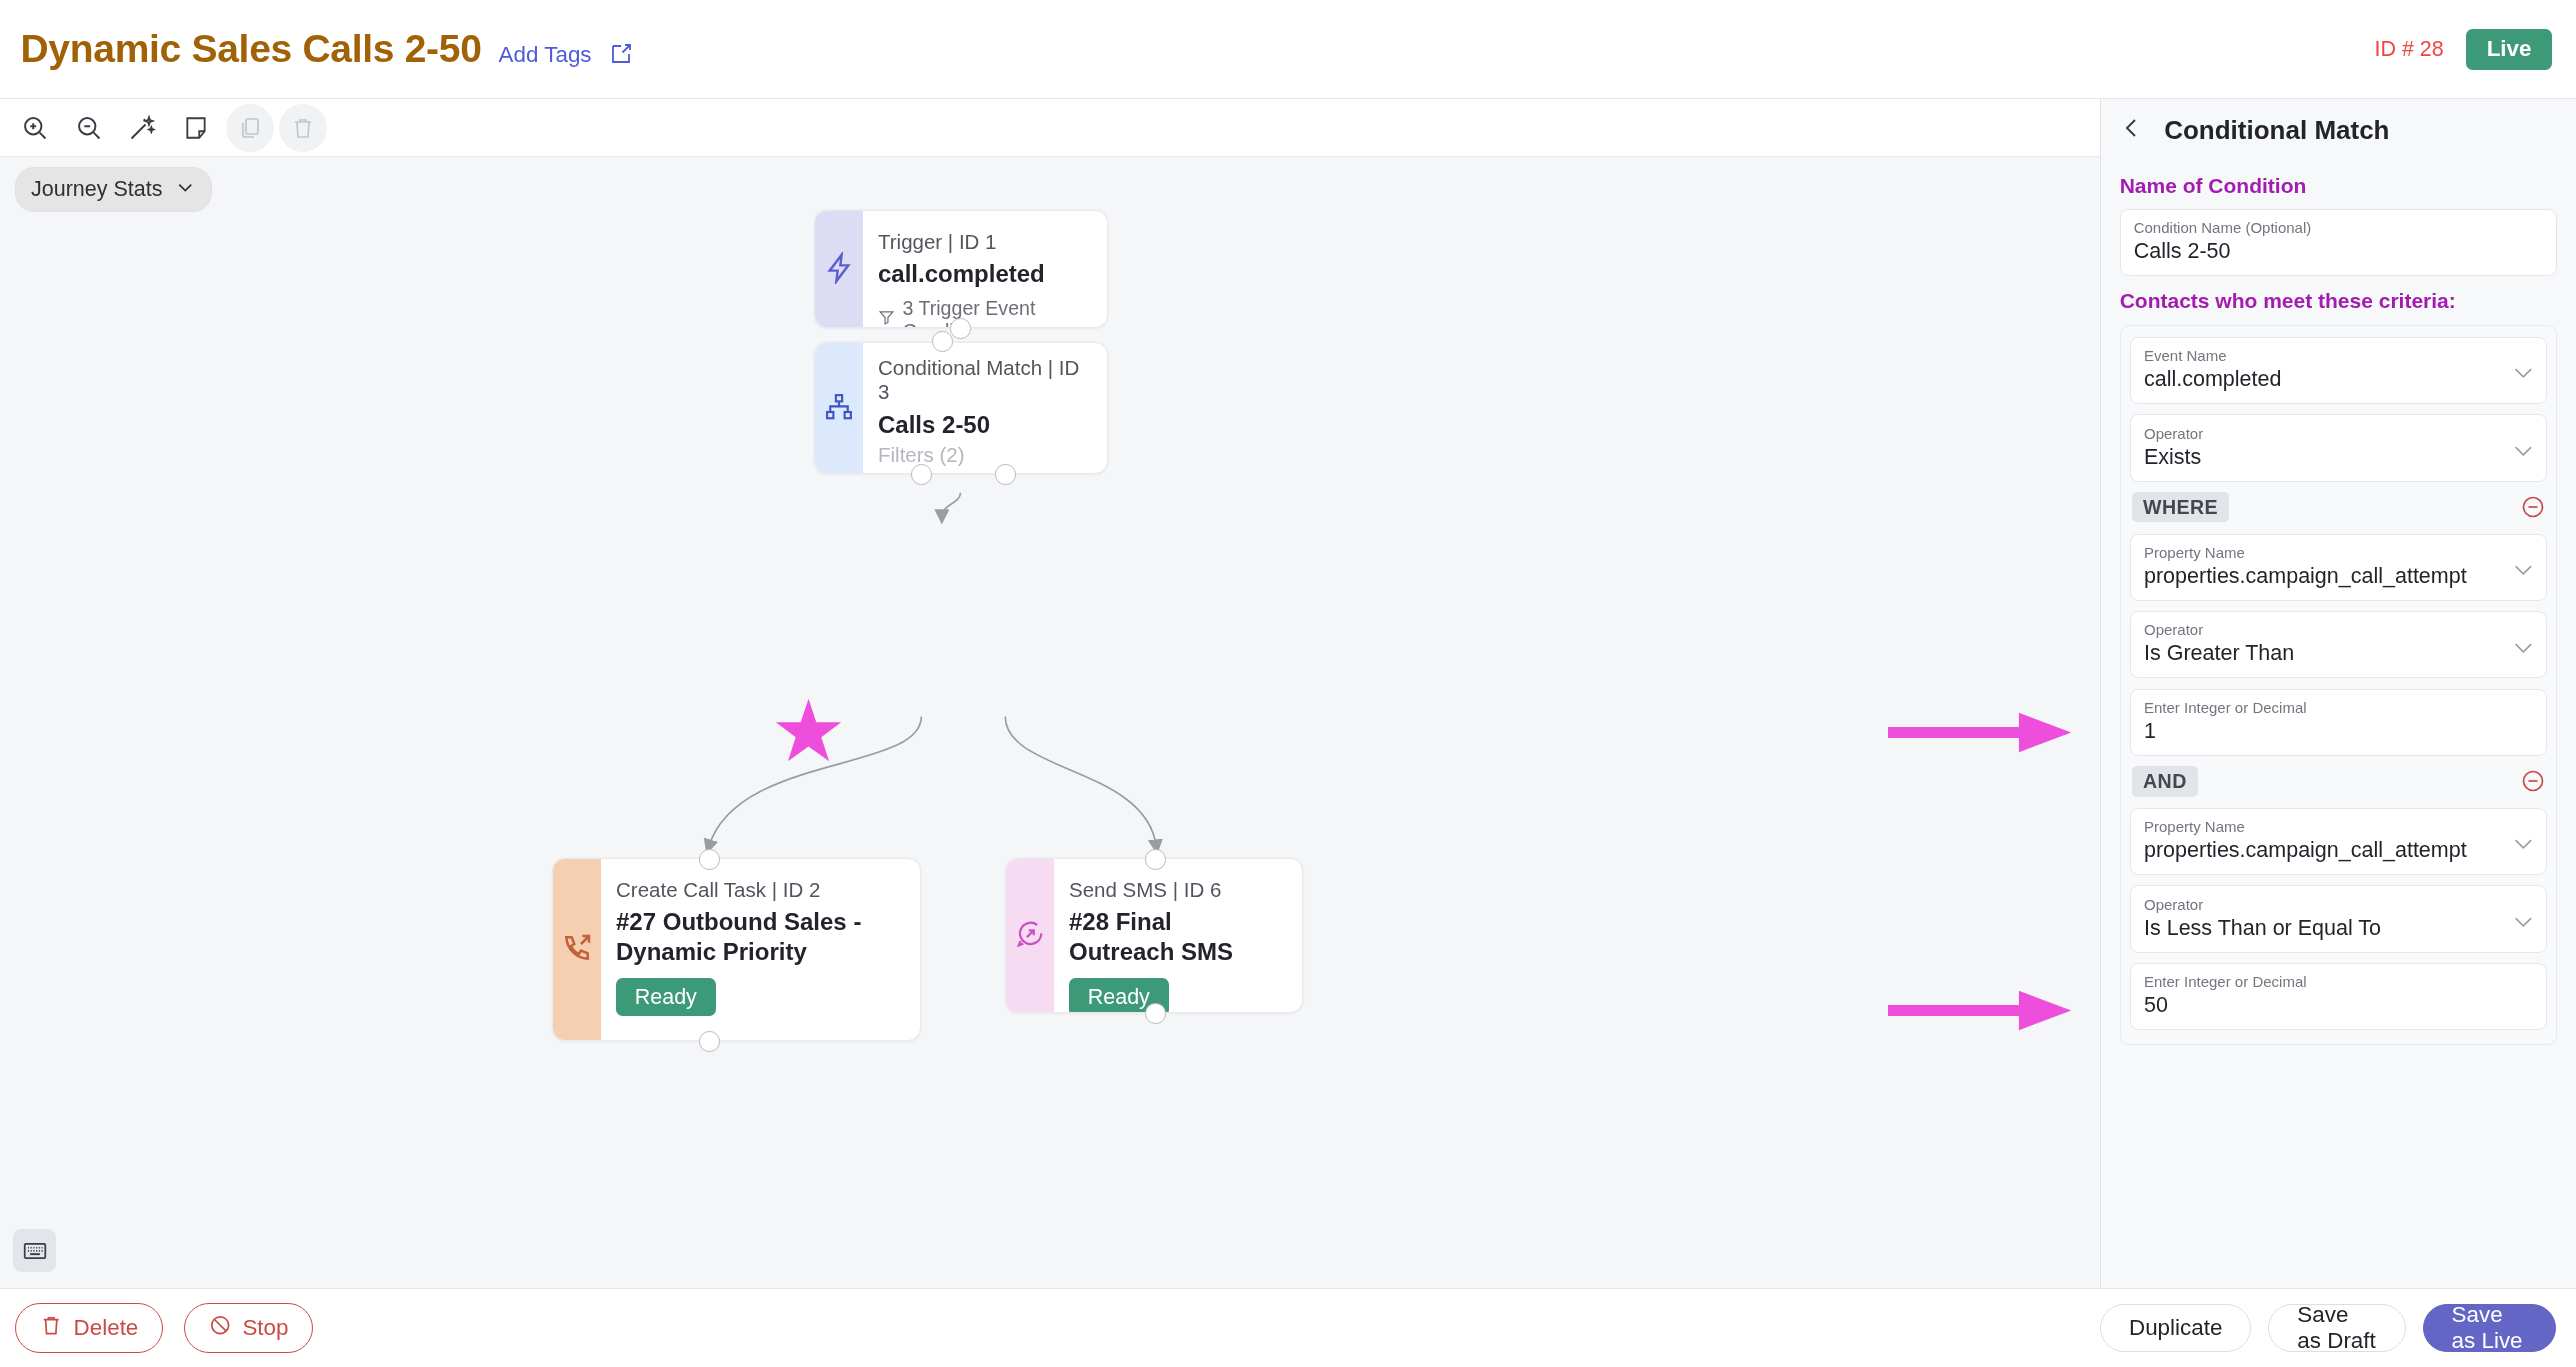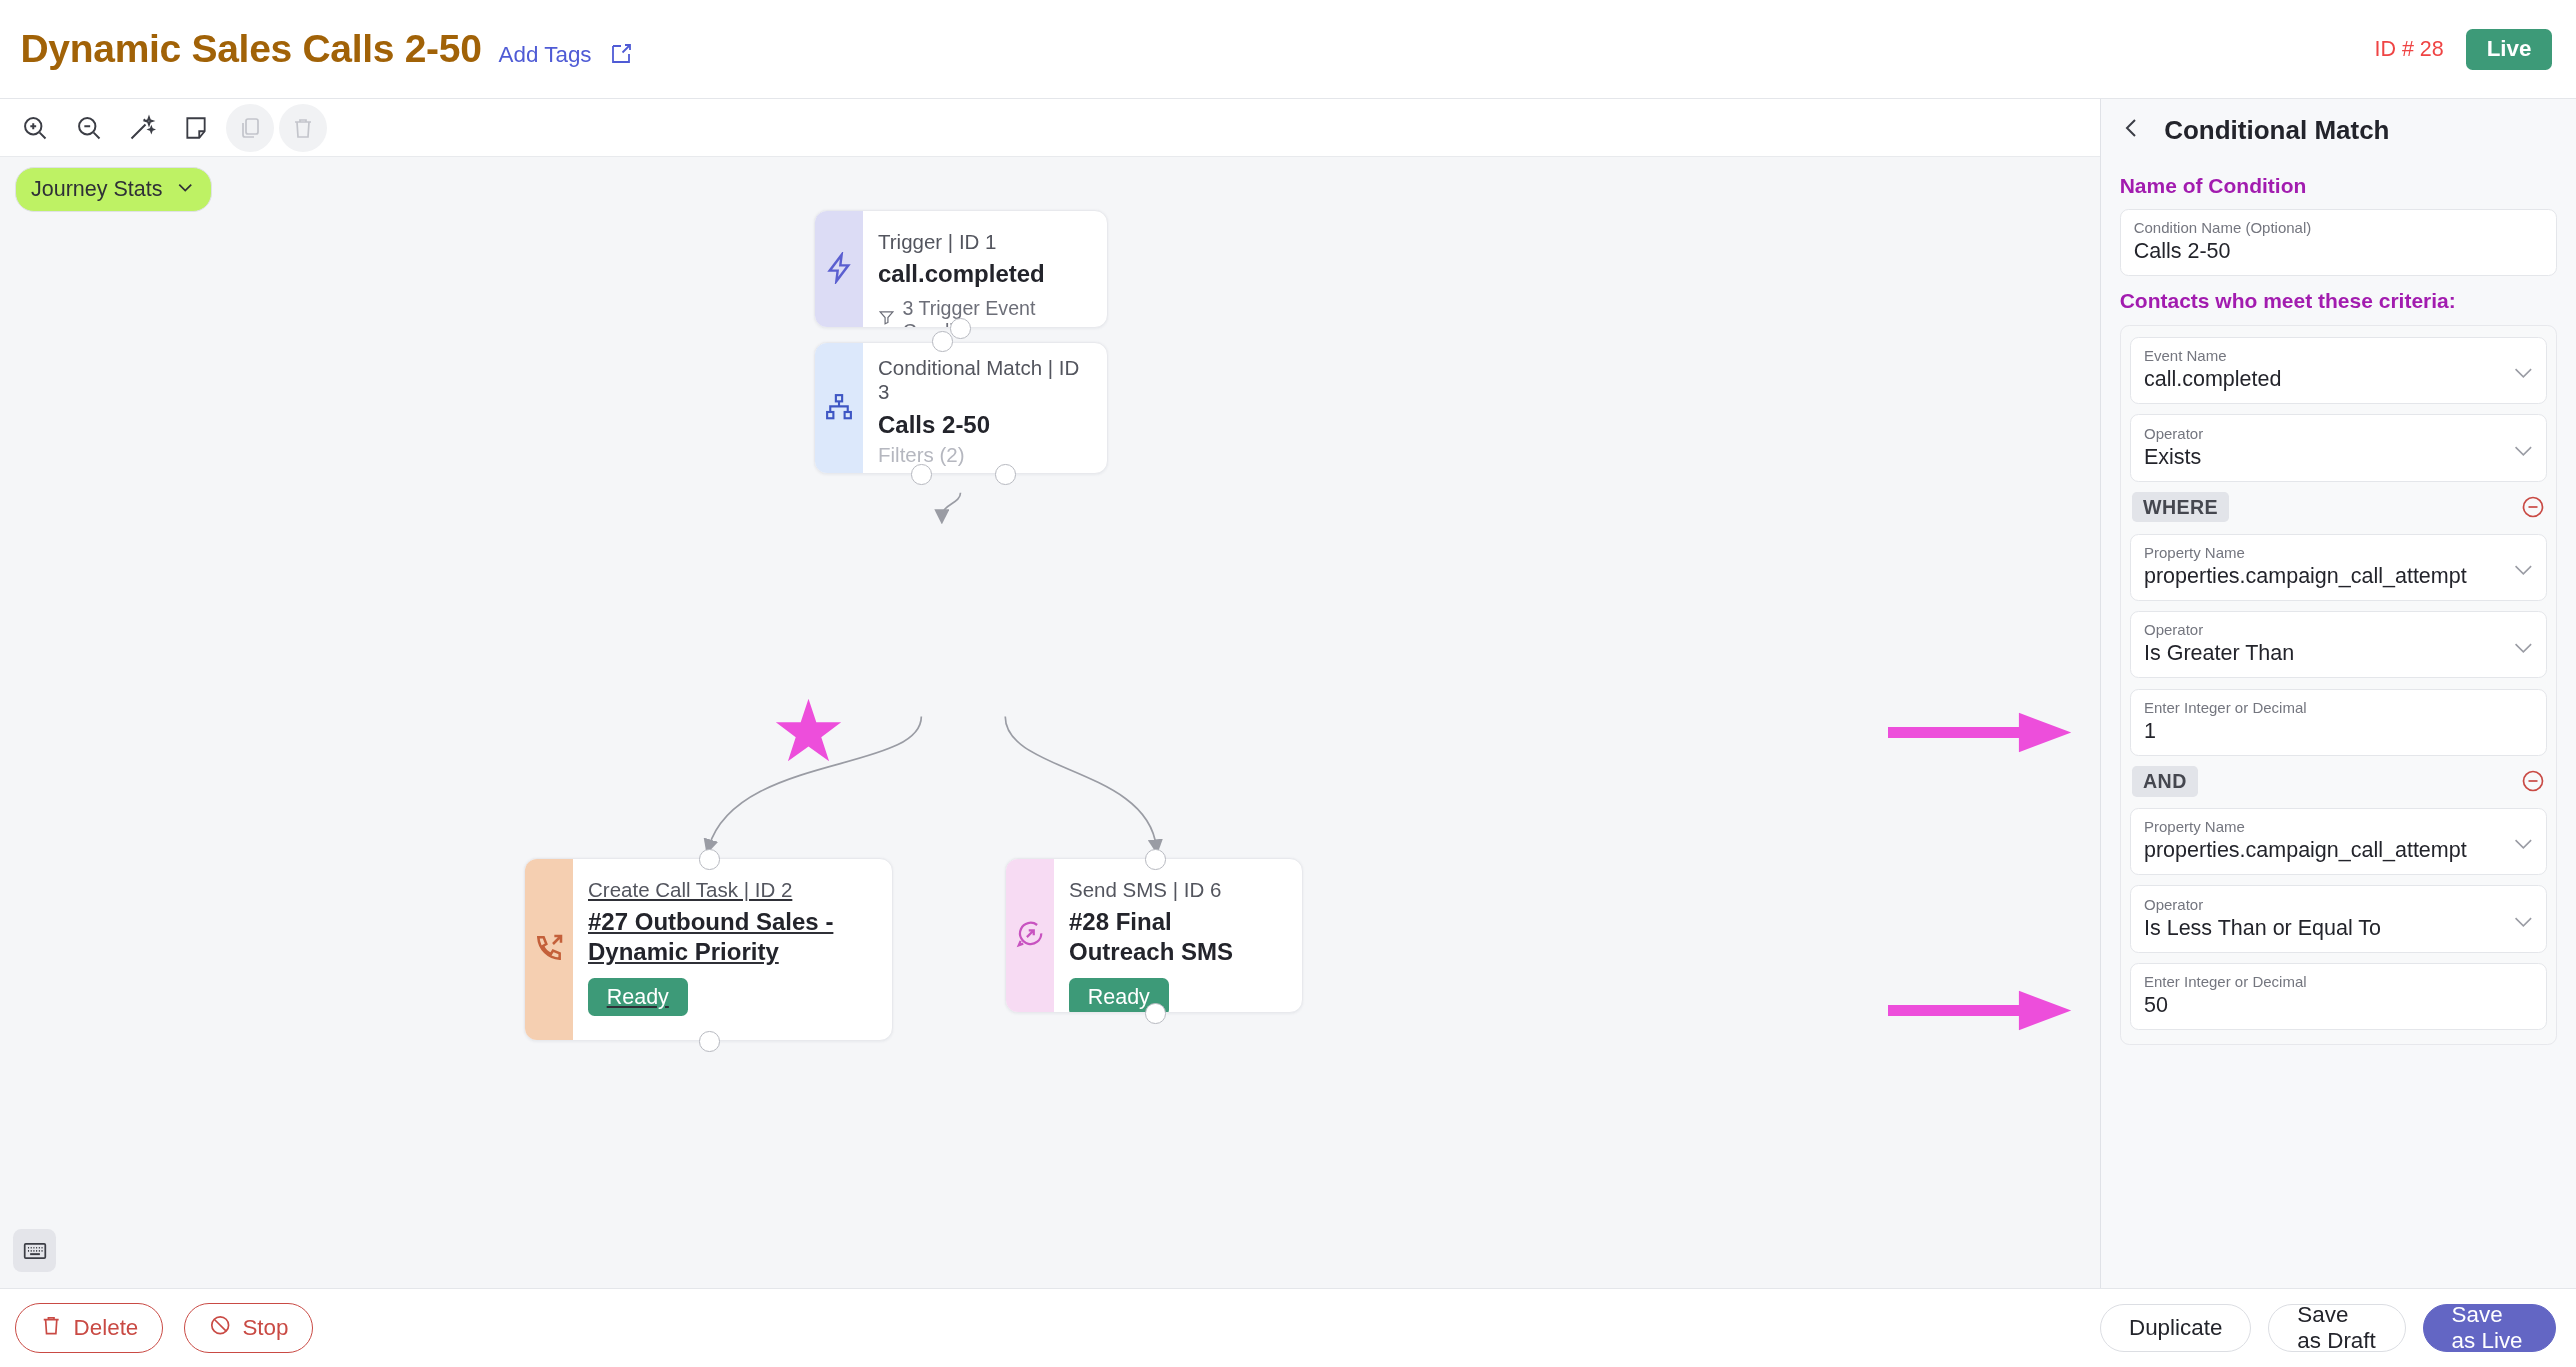--- a/index.html
+++ b/index.html
@@ -41,21 +41,21 @@
   }
   .tool-btn.disabled { background: #f1f2f4; }
 
   
   .canvas {
     position: absolute; left: 0; top: 157px; width: 2100px; height: 1131px;
     background: #f5f6f8; overflow: hidden;
   }
   .journey-stats {
     position: absolute; left: 15px; top: 10.3px;
-    background: #bef264; border: 0.9px solid #dfe1e6; border-radius: 19px;
+    background: #e5e5e5; border: 0.9px solid #dfe1e6; border-radius: 19px;
     height: 45px; padding: 0 15px;
     display: flex; align-items: center; gap: 13px;
     font-size: 21.5px; color: #2f3037; cursor: pointer;
   }
   svg.edges { position: absolute; left: 0; top: 0; width: 2100px; height: 1131px; }
 
   
   .node {
     position: absolute; background: #fff; border: 0.9px solid #e8e9ed;
     border-radius: 13px; display: flex; overflow: hidden;
@@ -278,21 +278,21 @@
       </div>
     </div>
     <div class="port" style="left:932px; top:174px;"></div>
     <div class="port" style="left:911px; top:307px;"></div>
     <div class="port" style="left:995px; top:307px;"></div>
 
     <svg class="star-annot" style="left:773px; top:539px;" width="71" height="71" viewBox="0 0 100 100">
       <polygon points="50,4 61,37 96,37 68,58 79,92 50,71 21,92 32,58 4,37 39,37" fill="#ed4edb"></polygon>
     </svg>
 
-    <div class="node" style="left:524px; top:701px; width:369px; height:183px;text-decoration:underline;">
+    <div class="node" style="left:552px; top:701px; width:369px; height:183px;">
       <div class="node-stripe" style="background:#f5cfb1;">
         <span>
           <svg viewBox="0 0 24 24" width="32" height="32" fill="none" stroke="#c4603a" stroke-width="1.9">
             <path d="M4 4h4l2 5-2.5 1.5a11 11 0 0 0 6 6L15 14l5 2v4a17 17 0 0 1-16-16z"></path>
             <path d="M15 9l6-6M16 3h5v5"></path>
           </svg>
         </span>
       </div>
       <div class="node-body">
         <span class="node-sub">Create Call Task | ID 2</span>

